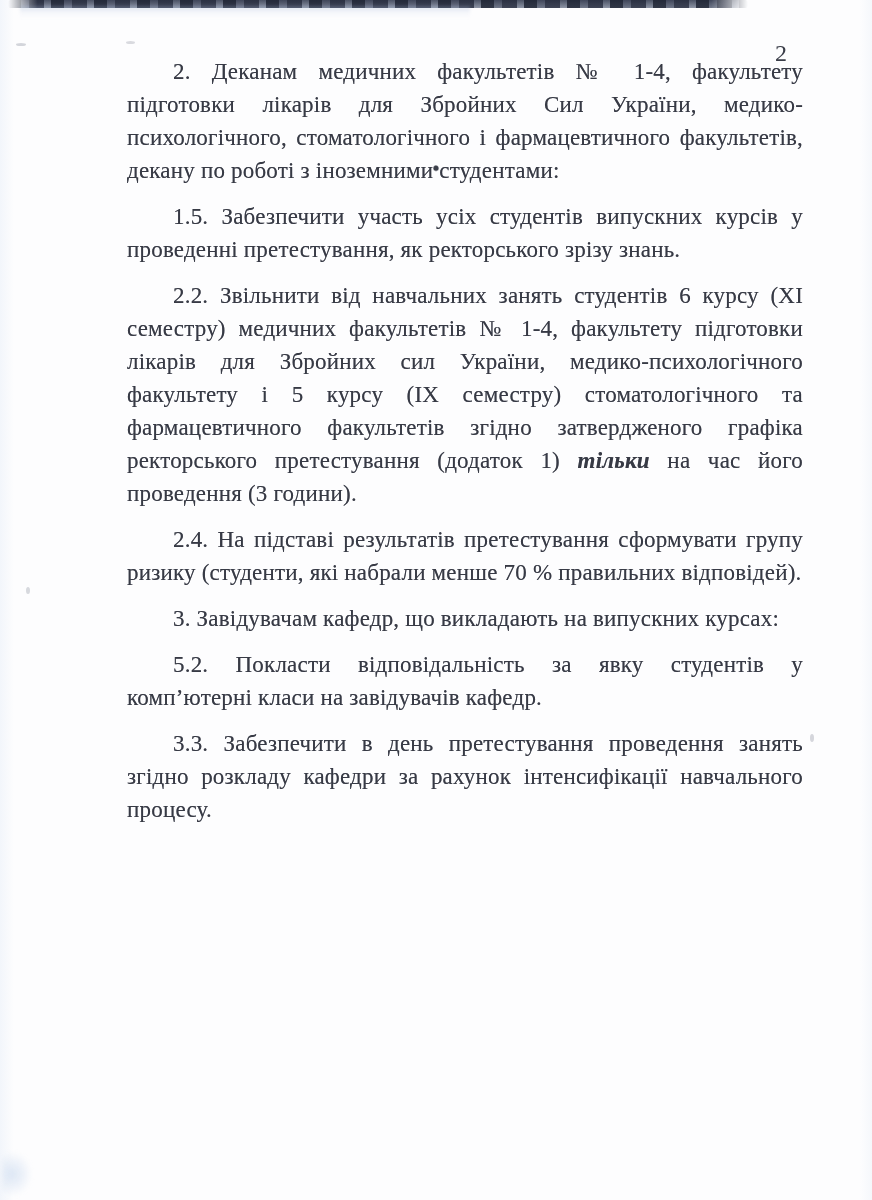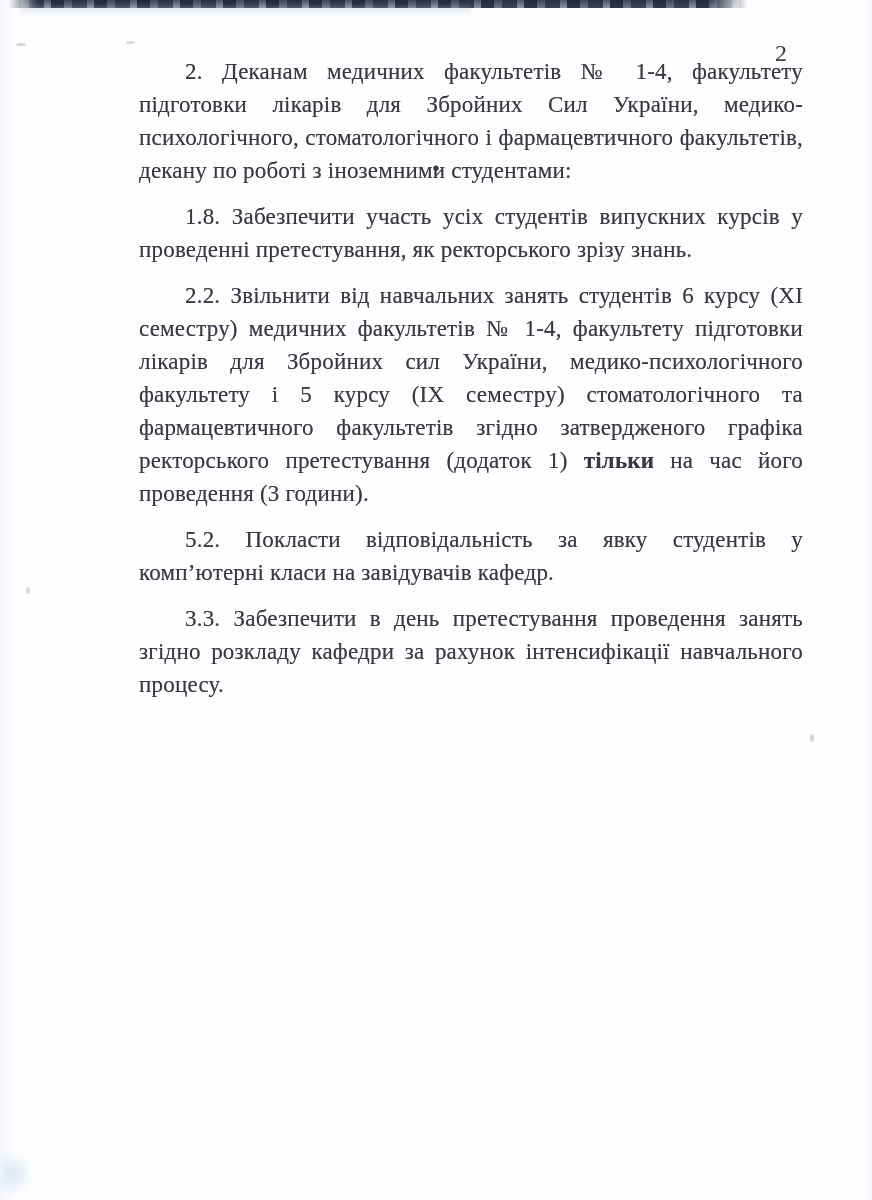--- a/index.html
+++ b/index.html
@@ -72,22 +72,22 @@
   .content {
     position: absolute;
     top: 55px; left: 127px;
     width: 676px;
     font-size: 23px;
     line-height: 33px;
     text-align: justify;
     letter-spacing: 0.2px;
     text-shadow: 0 0 0.5px rgba(48,51,63,0.55);
   }
-  .para { margin: 0 0 13px 12px; text-indent: 46px; }
-  .em-run { font-weight: bold; }
+  .para { margin: 0 0 13px 0; text-indent: 46px; }
+  .em-run { font-weight: bold; font-style: italic; }
 </style>
 </head>
 <body>
 
 <div class="page">
 
   <div class="scan-band"></div>
   <div class="scan-wash"></div>
   <div class="edge-tint-left"></div>
   <div class="edge-tint-right"></div>
@@ -97,27 +97,29 @@
   <div class="speck ink-mark"></div>
   <div class="speck speck-c"></div>
   <div class="speck speck-d"></div>
 
   <div class="page-number">2</div>
 
   <div class="content">
 
     <p class="para"><span>2. Деканам медичних факультетів № 1-4, факультету підготовки лікарів для Збройних Сил України, медико-психологічного, стоматологічного і фармацевтичного факультетів, декану по роботі з іноземними студентами:</span></p>
 
-    <p class="para"><span>1.8. Забезпечити участь усіх студентів випускних курсів у проведенні претестування, як ректорського зрізу знань.</span></p>
+    <p class="para"><span>1.5. Забезпечити участь усіх студентів випускних курсів у проведенні претестування, як ректорського зрізу знань.</span></p>
 
     <p class="para"><span>2.2. Звільнити від навчальних занять студентів 6 курсу (XI семестру) медичних факультетів № 1-4, факультету підготовки лікарів для Збройних сил України, медико-психологічного факультету і 5 курсу (IX семестру) стоматологічного та фармацевтичного факультетів згідно затвердженого графіка ректорського претестування (додаток 1) </span><span class="em-run">тільки</span><span> на час його проведення (3 години).</span></p>
 
 
+    <p class="para"><span>2.4. На підставі результатів претестування сформувати групу ризику (студенти, які набрали менше 70 % правильних відповідей).</span></p>
 
 
+    <p class="para"><span>3. Завідувачам кафедр, що викладають на випускних курсах:</span></p>
 
     <p class="para"><span>5.2. Покласти відповідальність за явку студентів у комп’ютерні класи на завідувачів кафедр.</span></p>
 
 
     <p class="para"><span>3.3. Забезпечити в день претестування проведення занять згідно розкладу кафедри за рахунок інтенсифікації навчального процесу.</span></p>
 
   </div>
 </div>
 
 </body></html>

